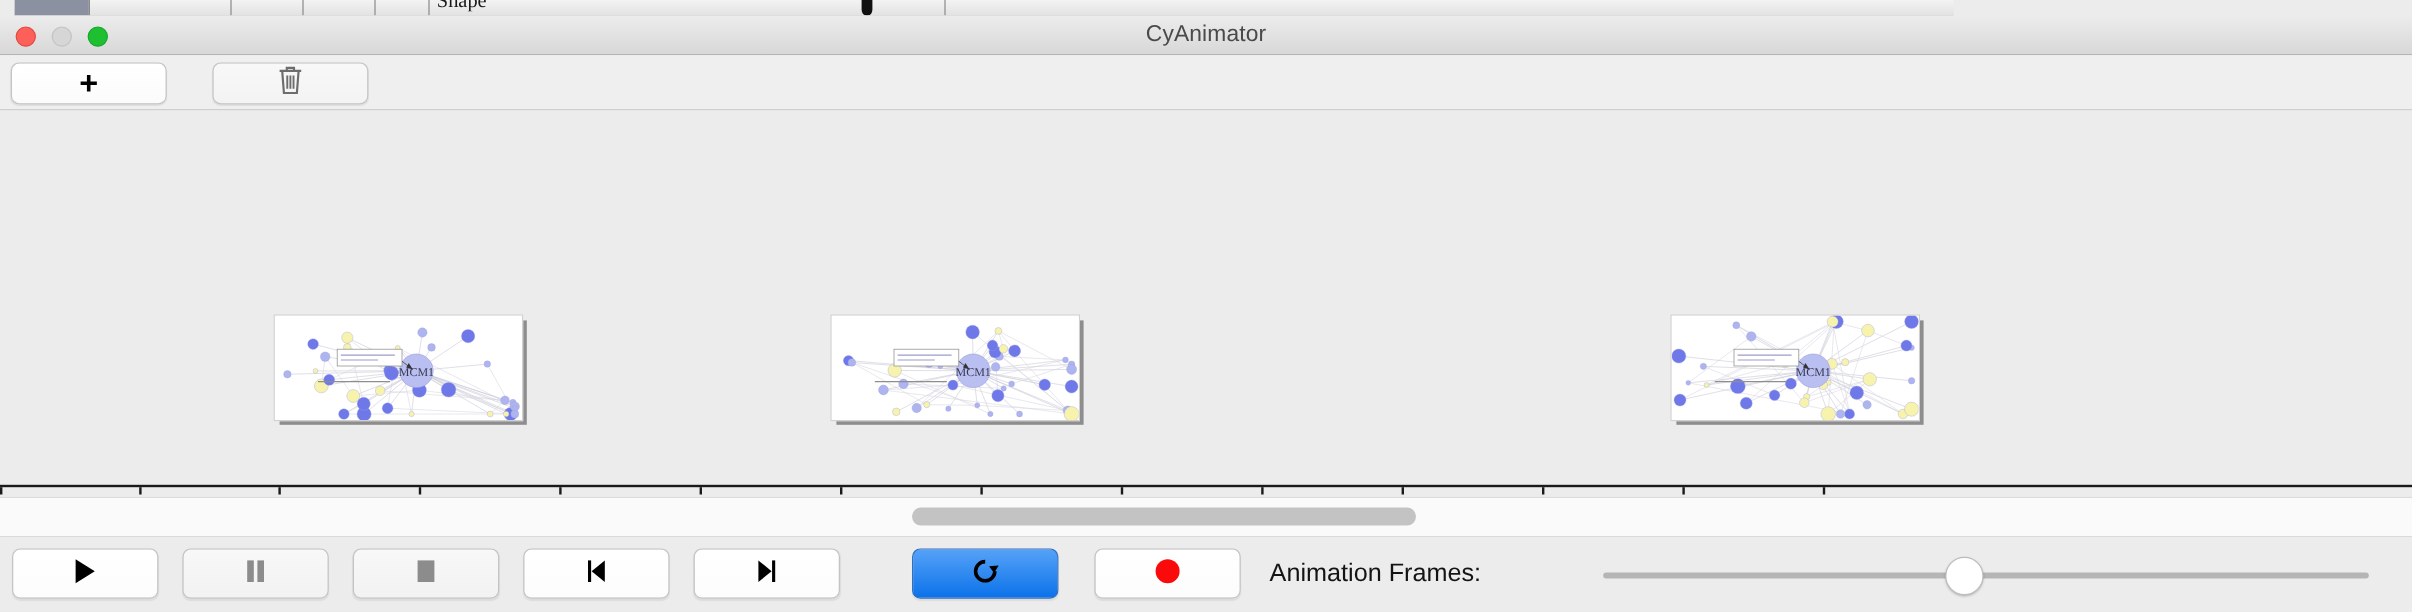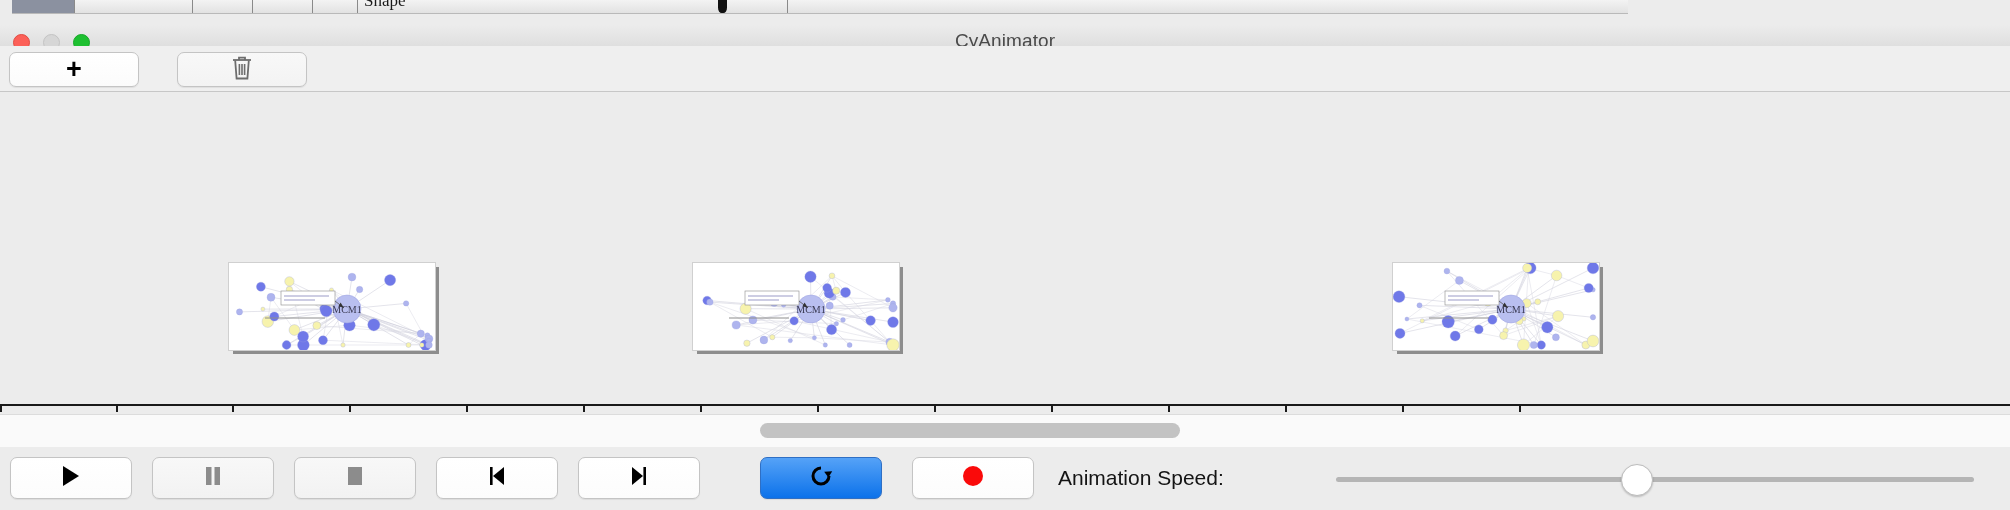--- a/index.html
+++ b/index.html
@@ -20,21 +20,21 @@
   .bg-strip .sep{position:absolute;top:0;width:1px;height:13px;background:#8a8a8a;}
   .bg-strip .shape-lbl{position:absolute;left:352px;top:-9px;font-size:17px;color:#1a1a1a;
     font-family:"Liberation Serif",serif;white-space:nowrap;}
   .bg-strip .blob{position:absolute;top:0px;width:9px;height:13px;background:#111;
     border-radius:0 0 40% 40%;}
   .bg-strip .vline{position:absolute;top:0;width:2px;height:13px;background:#cfcfcf;}
 
   
   .titlebar{position:absolute;left:0;top:13px;width:2010px;height:32px;
     background:linear-gradient(#ececec,#d8d8d8);
-    border-bottom:1px solid #b6b6b6;margin-top:12px;}
+    border-bottom:1px solid #b6b6b6;}
   .traffic{position:absolute;top:9px;display:flex;gap:13px;left:13px;}
   .dot{width:15px;height:15px;border-radius:50%;display:block;}
   .dot.red{background:#fc6058;border:1px solid #e04b42;}
   .dot.yellow{background:#d6d6d6;border:1px solid #c3c3c3;}
   .dot.green{background:#1ec031;border:1px solid #17a829;}
   .win-title{position:absolute;left:0;top:0;width:2010px;height:32px;line-height:32px;
     text-align:center;font-size:19px;color:#4a4a4a;letter-spacing:.1px;}
 
   
   .toolbar{position:absolute;left:0;top:46px;width:2010px;height:45px;background:#efefef;
@@ -541,20 +541,20 @@
     </div>
 
     <div class="tbtn t-rec">
       <span>
         <svg width="24" height="24" viewBox="0 0 24 24">
             <circle cx="12" cy="12" r="10" fill="#fa0a0a"></circle>
           </svg>
       </span>
     </div>
 
-    <div class="speed-label">Animation Speed:</div>
+    <div class="speed-label">Animation Frames:</div>
 
     <div class="slider">
       <div class="track"></div>
       <div class="thumb" id="speed-thumb" style="left: 284.86px;"></div>
     </div>
   </div>
 </div>
 
 </body></html>

